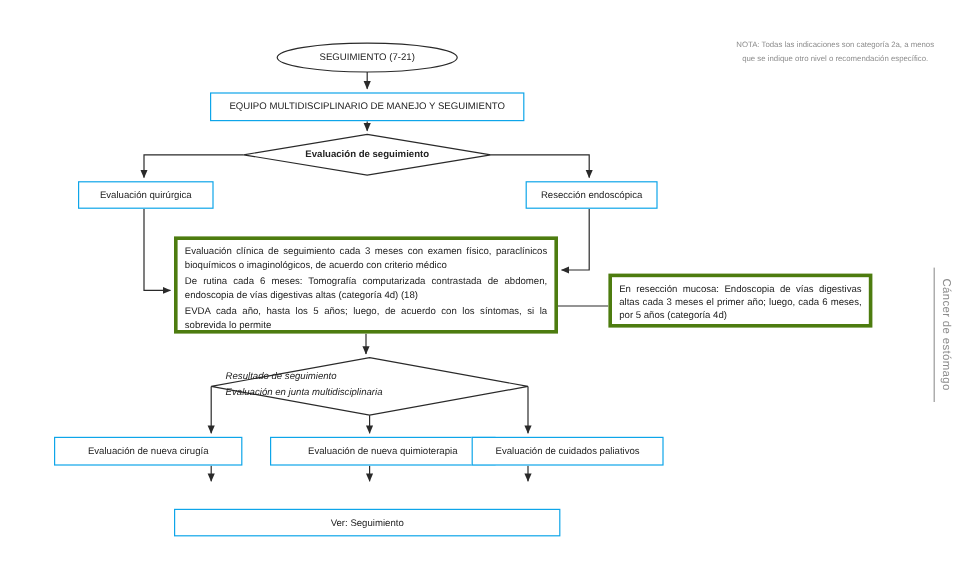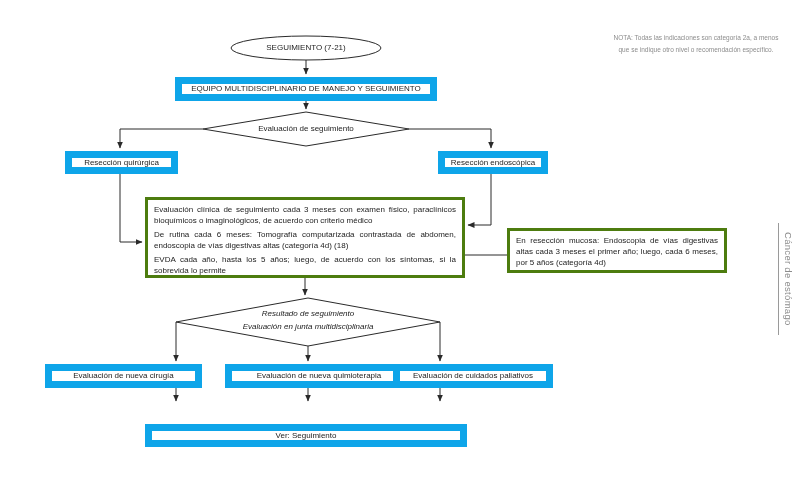--- a/index.html
+++ b/index.html
@@ -2,27 +2,27 @@
 <html><head>
 <meta charset="utf-8">
 <style>
   html,body{margin:0;padding:0;background:#ffffff;}
   .canvas{
     position:relative;width:800px;height:481px;background:#ffffff;overflow:hidden;
     font-family:"Liberation Sans", sans-serif;color:#232323;
   }
   svg.layer{position:absolute;left:0;top:0;width:800px;height:481px;}
   .node{
-    position:absolute;box-sizing:border-box;border:7px solid #0ea5e9;background:#ffffff;
+    position:absolute;box-sizing:border-box;border:1px solid #0ea5e9;background:#ffffff;
     display:flex;align-items:center;justify-content:center;text-align:center;
     font-size:8px;line-height:10px;padding:1px 3px;
   }
   .label{
     position:absolute;box-sizing:border-box;display:flex;align-items:center;justify-content:center;
-    text-align:center;font-size:8px;line-height:10px;
+    font-size:8px;line-height:10px;
   }
   .textbox{
     position:absolute;box-sizing:border-box;border:3px solid #4d7c0f;background:#ffffff;
     font-size:8px;line-height:11px;padding:4px 6px;text-align:justify;
   }
   .textbox p{margin:0 0 3px 0;}
   .textbox p:last-child{margin-bottom:0;}
   .note{
     position:absolute;left:610px;top:32px;width:172px;
     font-size:6.5px;line-height:12px;color:#8c8c8c;text-align:center;
@@ -72,23 +72,23 @@
 
   <div class="note">NOTA: Todas las indicaciones son categoría 2a, a menos que se indique otro nivel o recomendación específico.</div>
 
   <div class="side-rule"></div>
   <div class="side-label">Cáncer de estómago</div>
 
   <div class="label" style="left:231px;top:42px;width:150px;height:12px;">SEGUIMIENTO (7-21)</div>
 
   <div class="node" style="left:175px;top:77px;width:262px;height:24px;">EQUIPO MULTIDISCIPLINARIO DE MANEJO Y SEGUIMIENTO</div>
 
-  <div class="label" style="left:206px;top:122px;width:200px;height:13px;">Evaluación de seguimiento</div>
+  <div class="label" style="left:206px;top:122px;width:200px;height:13px;font-weight:bold;">Evaluación de seguimiento</div>
 
-  <div class="node" style="left:65px;top:151px;width:113px;height:23px;">Resección quirúrgica</div>
+  <div class="node" style="left:65px;top:151px;width:113px;height:23px;">Evaluación quirúrgica</div>
 
   <div class="node" style="left:438px;top:151px;width:110px;height:23px;">Resección endoscópica</div>
 
   <div class="textbox" style="left:145px;top:197px;width:320px;height:81px;">
     <p>Evaluación clínica de seguimiento cada 3 meses con examen físico, paraclínicos bioquímicos o imaginológicos, de acuerdo con criterio médico</p>
     <p>De rutina cada 6 meses: Tomografía computarizada contrastada de abdomen, endoscopia de vías digestivas altas (categoría 4d) (18)</p>
     <p>EVDA cada año, hasta los 5 años; luego, de acuerdo con los síntomas, si la sobrevida lo permite</p>
   </div>
 
   <div class="textbox" style="left:507px;top:228px;width:220px;height:45px;">En resección mucosa: Endoscopia de vías digestivas altas cada 3 meses el primer año; luego, cada 6 meses, por 5 años (categoría 4d)</div>

